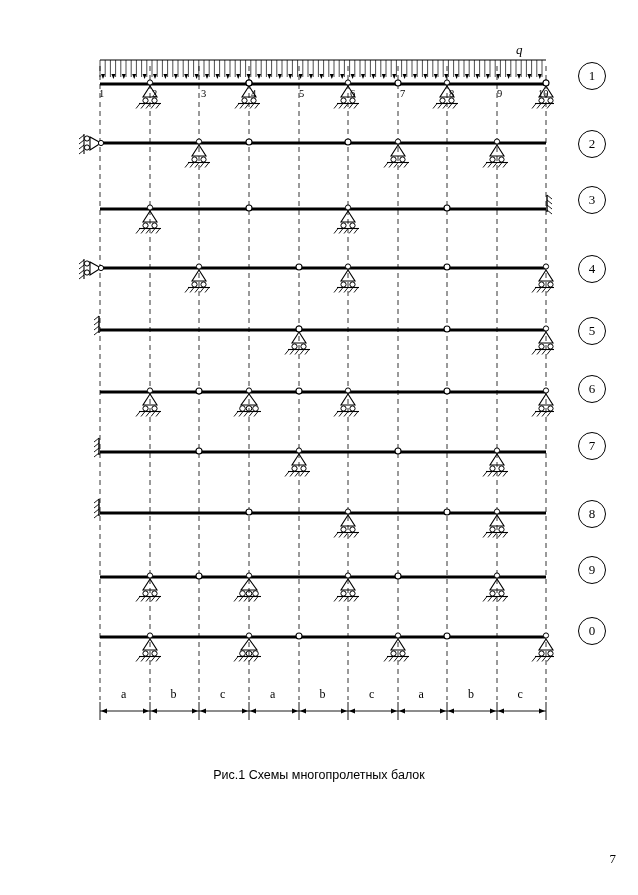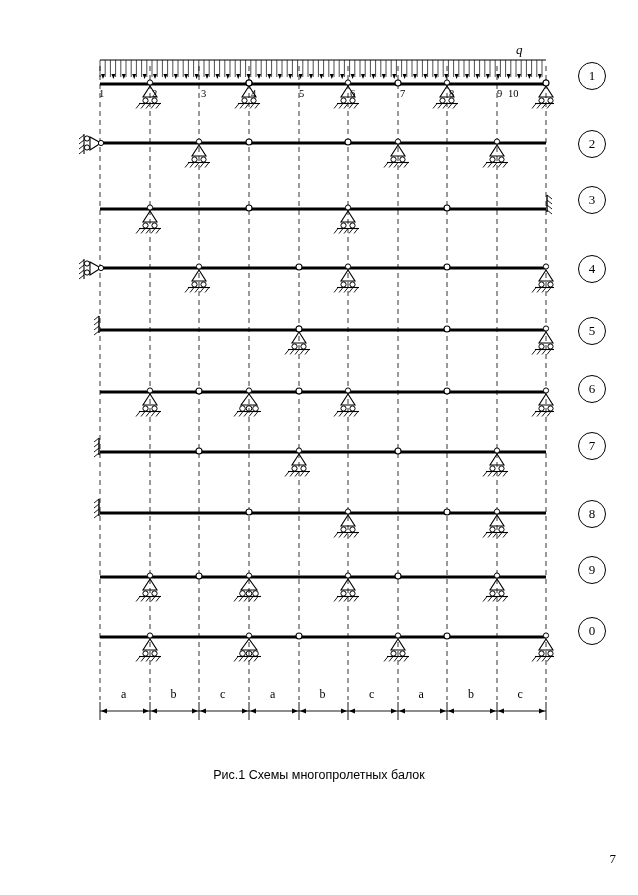--- a/index.html
+++ b/index.html
@@ -742,14 +742,14 @@
     <div class="spanlbl" style="left: 517.5px; top: 687px;">c</div>
     <div class="nodelbl" style="left: 99px; top: 88px;">1</div>
     <div class="nodelbl" style="left: 152px; top: 88px;">2</div>
     <div class="nodelbl" style="left: 201px; top: 88px;">3</div>
     <div class="nodelbl" style="left: 251px; top: 88px;">4</div>
     <div class="nodelbl" style="left: 299px; top: 88px;">5</div>
     <div class="nodelbl" style="left: 350px; top: 88px;">6</div>
     <div class="nodelbl" style="left: 400px; top: 88px;">7</div>
     <div class="nodelbl" style="left: 449px; top: 88px;">8</div>
     <div class="nodelbl" style="left: 497px; top: 88px;">9</div>
-    <div class="nodelbl" style="left: 508px; top: 88px;">10</div>
+    <div class="nodelbl" style="left: 538px; top: 88px;">10</div>
   </div>
 
 </body></html>

